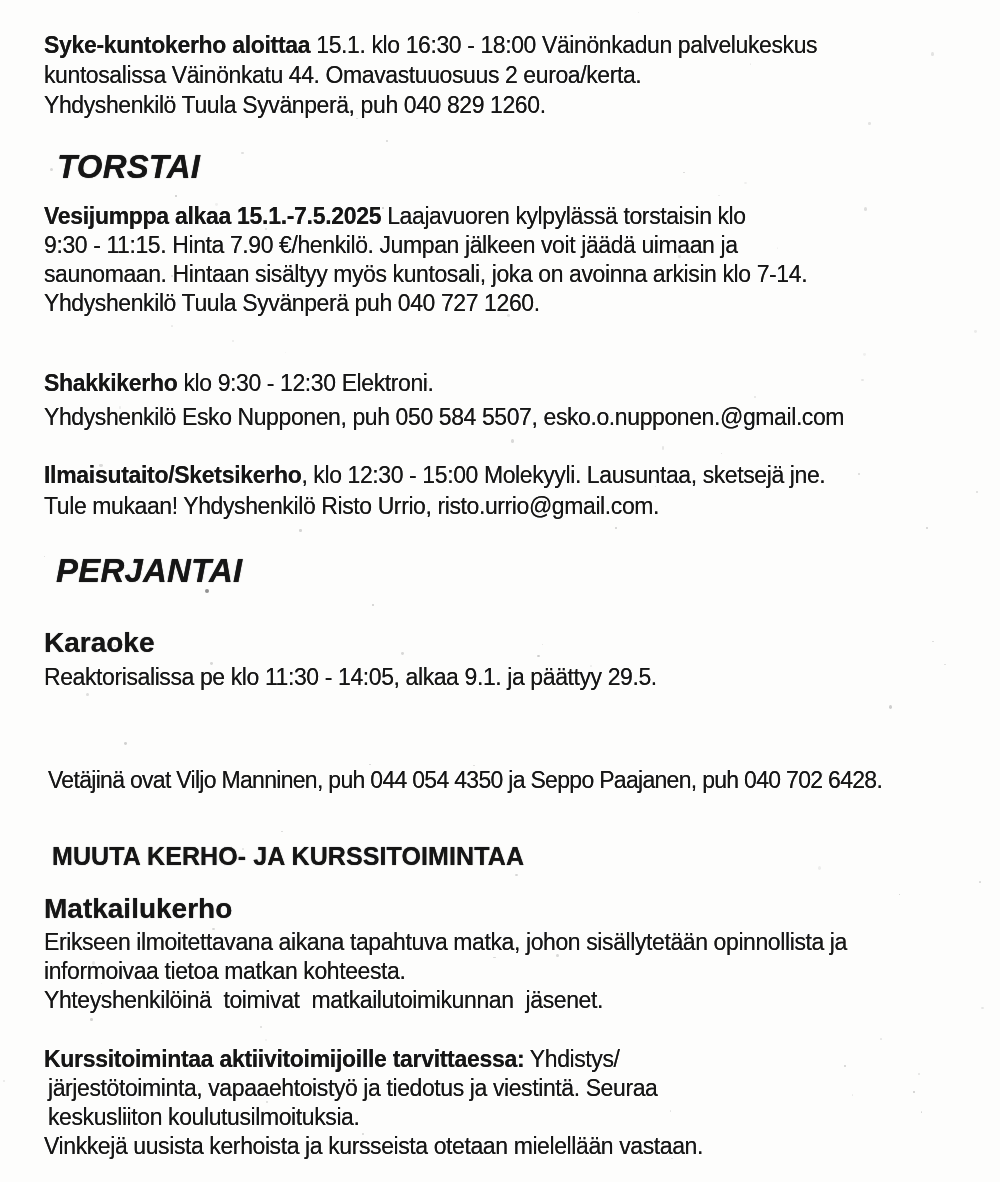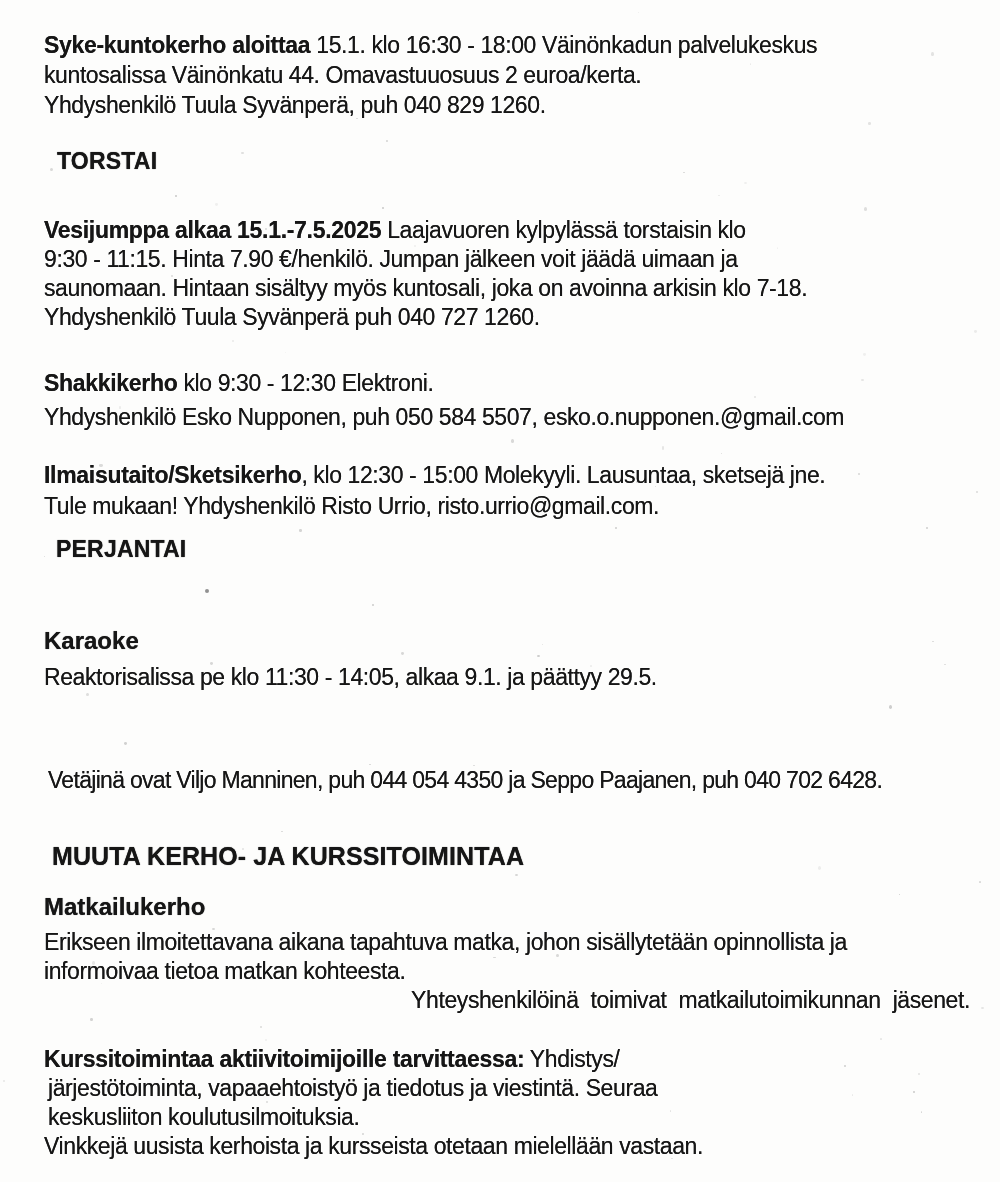--- a/index.html
+++ b/index.html
@@ -25,37 +25,38 @@
     white-space: nowrap;
     font-size: 23px;
     letter-spacing: -0.4px;
     line-height: 30px;
   }
   .lh29 .line { line-height: 29px; }
   .lh31 .line { line-height: 31px; }
   .lh34 .line { line-height: 34px; }
   .lead-bold { font-weight: 700; letter-spacing: -0.3px; }
   .day-heading {
-    font-size: 23px; font-weight: 700;
+    font-size: 33px; font-weight: 700;
     letter-spacing: 0.2px;
     white-space: nowrap;
     text-shadow: 0 0 0.8px rgba(0,0,0,0.9);
+    font-style: italic;
   }
   .section-heading {
     font-size: 25px; font-weight: 700;
     letter-spacing: 0.1px;
     white-space: nowrap;
     text-shadow: 0 0 0.8px rgba(0,0,0,0.9);
   }
   .sub-heading {
-    font-size: 24px; font-weight: 700;
+    font-size: 28px; font-weight: 700;
     white-space: nowrap;
     text-shadow: 0 0 0.7px rgba(0,0,0,0.85);
   }
-  .wide-words { word-spacing: 6px; text-align: right; }
+  .wide-words { word-spacing: 6px; }
   .tight { letter-spacing: -0.7px; }
   .speck {
     position: absolute;
     background: #4a4a4a;
     border-radius: 50%;
     pointer-events: none;
   }
 </style>
 </head>
 <body>
@@ -63,38 +64,38 @@
 <div class="page">
 
   <div class="block" style="top:30px">
     <span class="line"><b class="lead-bold">Syke-kuntokerho aloittaa</b><span> 15.1. klo 16:30 - 18:00 Väinönkadun palvelukeskus</span></span>
     <span class="line">kuntosalissa Väinönkatu 44. Omavastuuosuus 2 euroa/kerta.</span>
     <span class="line">Yhdyshenkilö Tuula Syvänperä, puh 040 829 1260.</span>
   </div>
 
   <div class="block day-heading" style="top:148px; left:57px">TORSTAI</div>
 
-  <div class="block lh29" style="top:216px">
+  <div class="block lh29" style="top:202px">
     <span class="line"><b class="lead-bold">Vesijumppa alkaa 15.1.-7.5.2025</b><span> Laajavuoren kylpylässä torstaisin klo</span></span>
     <span class="line">9:30 - 11:15. Hinta 7.90 €/henkilö. Jumpan jälkeen voit jäädä uimaan ja</span>
-    <span class="line">saunomaan. Hintaan sisältyy myös kuntosali, joka on avoinna arkisin klo 7-18.</span>
+    <span class="line">saunomaan. Hintaan sisältyy myös kuntosali, joka on avoinna arkisin klo 7-14.</span>
     <span class="line">Yhdyshenkilö Tuula Syvänperä puh 040 727 1260.</span>
   </div>
 
   <div class="block lh34" style="top:366px">
     <span class="line"><b class="lead-bold">Shakkikerho</b><span> klo 9:30 - 12:30 Elektroni.</span></span>
     <span class="line">Yhdyshenkilö Esko Nupponen, puh 050 584 5507, esko.o.nupponen.@gmail.com</span>
   </div>
 
   <div class="block lh31" style="top:460px">
     <span class="line"><b class="lead-bold">Ilmaisutaito/Sketsikerho</b><span>, klo 12:30 - 15:00 Molekyyli. Lausuntaa, sketsejä jne.</span></span>
     <span class="line">Tule mukaan! Yhdyshenkilö Risto Urrio, risto.urrio@gmail.com.</span>
   </div>
 
-  <div class="block day-heading" style="top:536px; left:56px">PERJANTAI</div>
+  <div class="block day-heading" style="top:552px; left:56px">PERJANTAI</div>
 
   <div class="block sub-heading" style="top:627px">Karaoke</div>
 
   <div class="block" style="top:662px">
     <span class="line">Reaktorisalissa pe klo 11:30 - 14:05, alkaa 9.1. ja päättyy 29.5.</span>
   </div>
 
 
   <div class="block" style="top:765px; left:48px">
     <span class="line tight">Vetäjinä ovat Viljo Manninen, puh 044 054 4350 ja Seppo Paajanen, puh 040 702 6428.</span>

